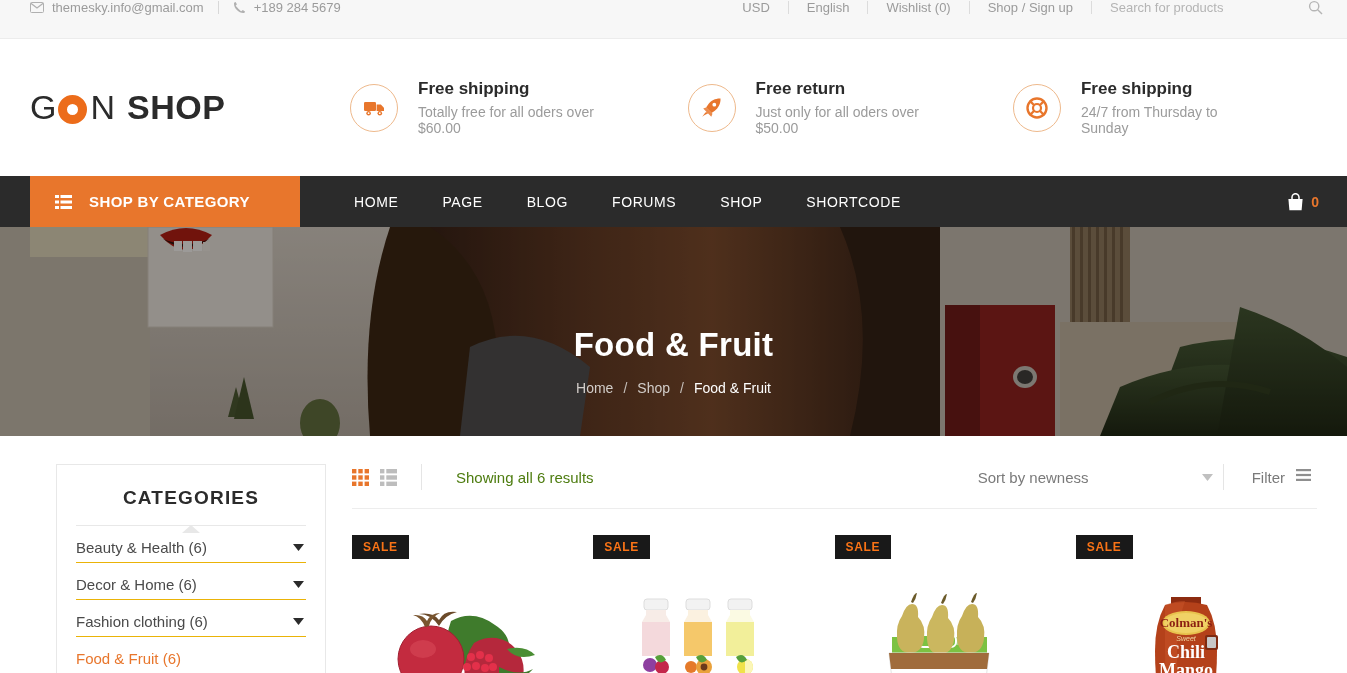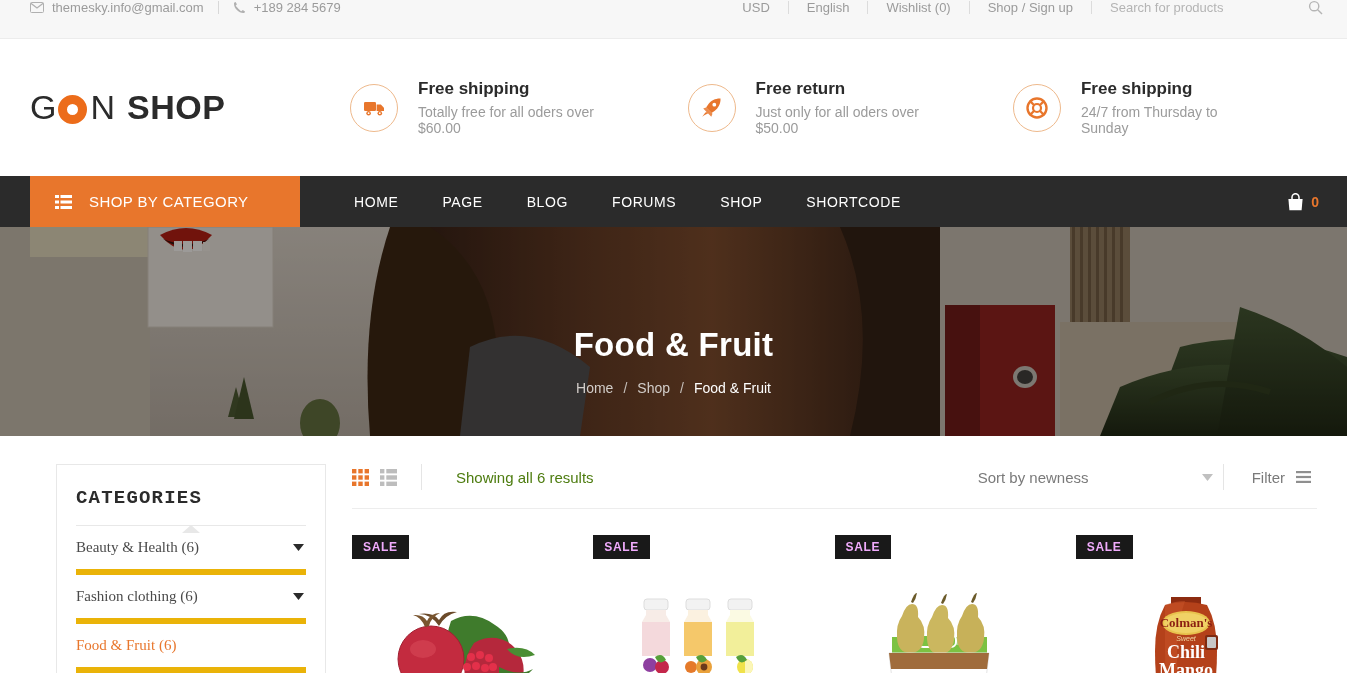--- a/index.html
+++ b/index.html
@@ -88,21 +88,21 @@
   .nav {
     height: 51px; background: #2b2b2b;
     display: flex; align-items: stretch;
     padding-left: 30px;
   }
   .cat-btn {
     background: #e8762c; color: #fff;
     width: 270px;
     display: flex; align-items: center; gap: 17px;
     padding-left: 25px;
-    font-size: 15px; font-weight: 400; letter-spacing: 0.4px;
+    font-size: 15px; font-weight: 700; letter-spacing: 0.4px;
     cursor: pointer;
   }
   .nav-links { display: flex; align-items: center; margin-left: 32px; }
   .nav-link {
     color: #fff; font-size: 14px; font-weight: 500;
     letter-spacing: 0.6px; padding: 0 22px; cursor: pointer;
     text-decoration: none;
   }
   .cart {
     margin-left: auto; display: flex; align-items: center;
@@ -136,36 +136,36 @@
   .content {
     display: flex; padding: 28px 30px 0 56px;
     background: #fff;
   }
   .sidebar { width: 270px; flex: 0 0 270px; }
   .widget {
     border: 1px solid #e8e8e8; background: #fff;
     padding: 22px 19px 10px 19px;
   }
   .widget-title {
-    text-align: left; font-size: 19px; font-weight: 700;
-    letter-spacing: 1.2px; color: #2b2b2b; padding-bottom: 16px; font-family: Liberation Mono, monospace;
+    text-align: center; font-size: 19px; font-weight: 700;
+    letter-spacing: 1.2px; color: #2b2b2b; padding-bottom: 16px;
   }
   .widget-div { position: relative; border-top: 1px solid #e8e8e8; height: 1px; }
   .widget-div::after {
     content: ""; position: absolute; left: 50%; top: -1px;
     transform: translateX(-50%);
     border-left: 9px solid transparent;
     border-right: 9px solid transparent;
     border-bottom: 8px solid #e8e8e8;
   }
   .cat-item {
     display: flex; align-items: center;
-    padding: 13px 2px 13px 0;
-    border-bottom: 6px solid #eab308;
-    font-size: 15px; color: #4a4a4a; cursor: pointer; font-family: Liberation Serif, serif;
+    padding: 13px 2px 6px 0;
+    border-bottom: 1px solid #eab308;
+    font-size: 15px; color: #4a4a4a; cursor: pointer;
   }
   .cat-item:first-of-type { padding-top: 20px; }
   .cat-item.active { color: #e8762c; }
   .cat-caret { margin-left: auto; }
 
   .main { flex: 1; padding-left: 26px; }
   .toolbar {
     display: flex; align-items: center;
     padding-bottom: 18px; border-bottom: 1px solid #ededed;
   }
@@ -173,32 +173,32 @@
   .tb-divider { width: 1px; height: 26px; background: #e5e5e5; margin: 0 34px 0 24px; }
   .result-count { font-size: 15px; color: #4d7c0f; }
   .sorter {
     margin-left: auto; display: flex; align-items: center;
     font-size: 15px; color: #7a7a7a; cursor: pointer;
     width: 235px;
   }
   .sorter-caret { margin-left: auto; }
   .tb-divider2 { width: 1px; height: 26px; background: #e5e5e5; margin: 0 28px 0 10px; }
   .filter {
-    display: flex; align-items: center; gap: 11px;
+    display: flex; gap: 11px;
     font-size: 15px; color: #7a7a7a; cursor: pointer;
     padding-right: 6px;
   }
 
   .products {
     display: grid; grid-template-columns: repeat(4, 1fr);
     gap: 0; padding-top: 26px;
   }
   .product { position: relative; padding-right: 22px; }
   .badge-sale {
-    background: #191919; color: #f0abfc;
+    background: #191919; color: #f97316;
     font-size: 12px; font-weight: 700; letter-spacing: 0.7px;
     padding: 5px 11px; display: inline-block;
     position: relative; z-index: 4;
   }
   .prod-img {
     height: 120px; margin-top: 22px;
     display: flex; align-items: flex-end; justify-content: center;
   }
 </style>
 </head>
@@ -425,20 +425,28 @@
 
       <div class="cat-item">
         <span>Beauty &amp; Health (6)</span>
         <span class="cat-caret">
           <svg width="11" height="7" viewBox="0 0 11 7">
               <path d="M0 0 L11 0 L5.5 7 Z" fill="#2b2b2b"></path>
             </svg>
         </span>
       </div>
 
+      <div class="cat-item">
+        <span>Decor &amp; Home (6)</span>
+        <span class="cat-caret">
+          <svg width="11" height="7" viewBox="0 0 11 7">
+              <path d="M0 0 L11 0 L5.5 7 Z" fill="#2b2b2b"></path>
+            </svg>
+        </span>
+      </div>
 
       <div class="cat-item">
         <span>Fashion clothing (6)</span>
         <span class="cat-caret">
           <svg width="11" height="7" viewBox="0 0 11 7">
               <path d="M0 0 L11 0 L5.5 7 Z" fill="#2b2b2b"></path>
             </svg>
         </span>
       </div>
 

